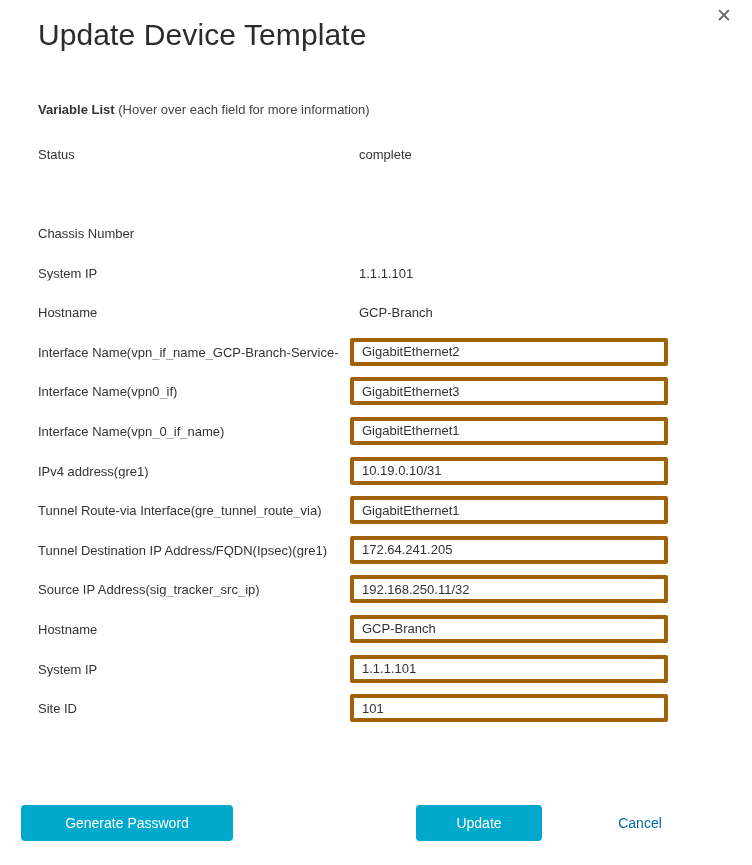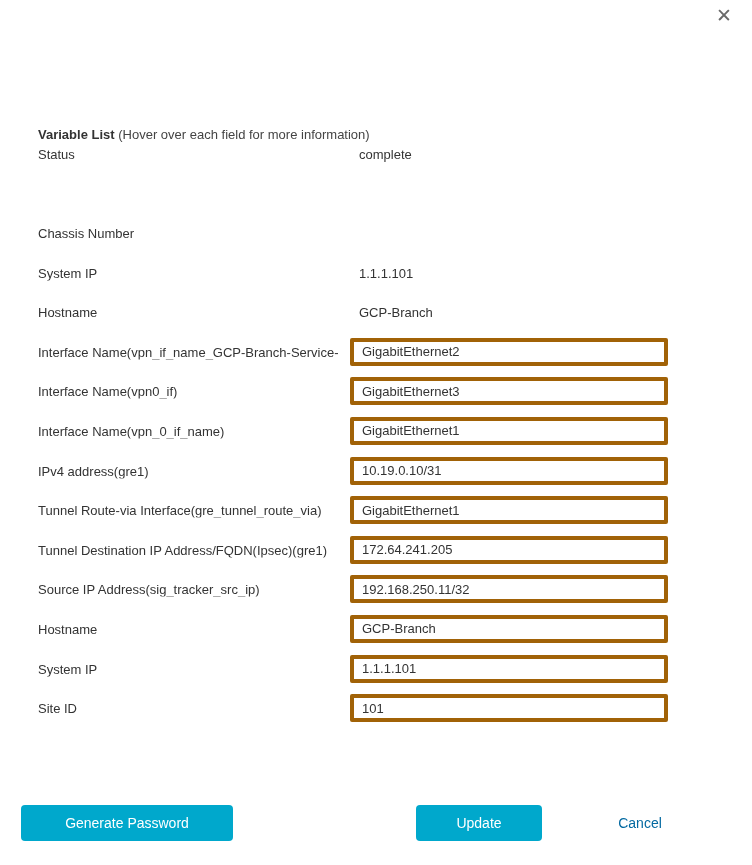--- a/index.html
+++ b/index.html
@@ -47,21 +47,20 @@
     color: #2b2b2b;
     letter-spacing: 0.1px;
   }
 
   .varlist-head {
     position: absolute;
     left: 38px;
     top: 102px;
     font-size: 13px;
     color: #333333;
-    margin-top: 25px;
   }
   .varlist-head b {
     font-weight: 700;
   }
   .varlist-head span.hint {
     font-weight: 400;
     color: #444444;
   }
 
   .rows {
@@ -163,20 +162,21 @@
     font-size: 14px;
   }
 </style>
 </head>
 <body>
 
 <div class="dialog">
 
   <div class="close-btn">✕</div>
 
+  <div class="title">Update Device Template</div>
 
   <div class="varlist-head">
     <b>Variable List</b>
     <span class="hint">(Hover over each field for more information)</span>
   </div>
 
   <div class="rows" id="rows-container">
       <div class="row">
         <div class="label">Status</div>
         <div class="value-static">complete</div>

